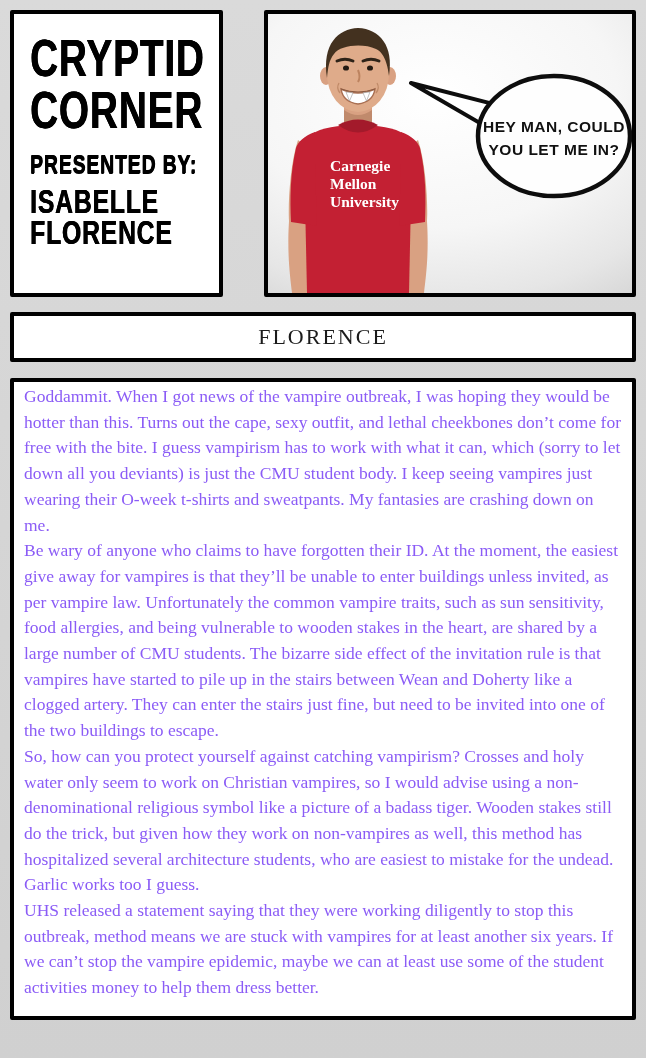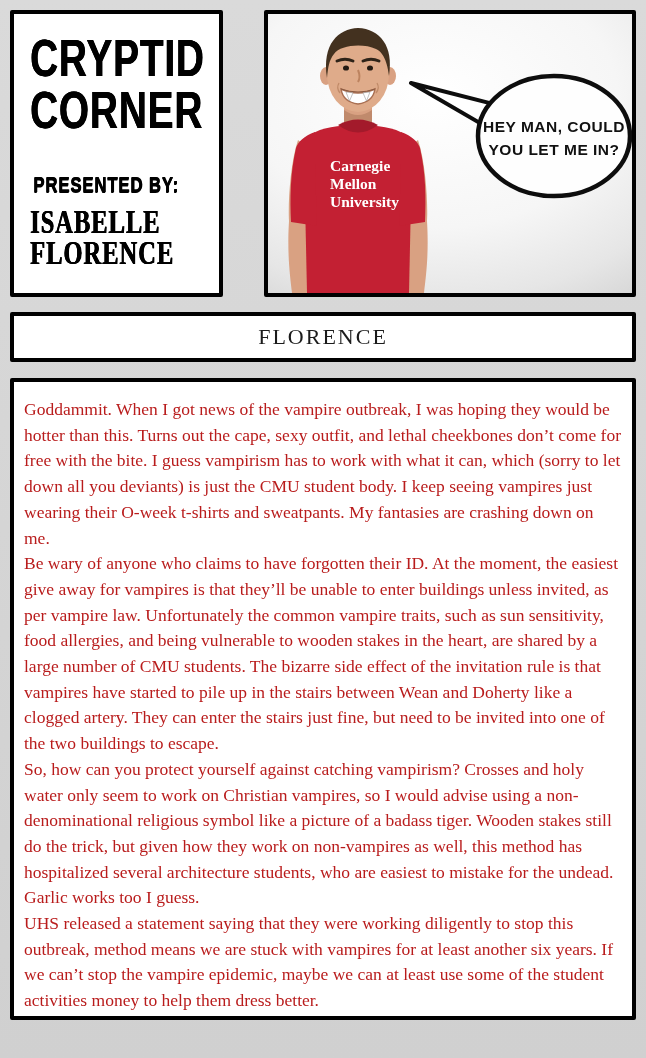--- a/index.html
+++ b/index.html
@@ -28,22 +28,22 @@
     padding:12px 16px;
   }
   .scary {
     font-weight:bold;
     color:#000;
     text-shadow: 0.6px 0 0 #000, 0 0.6px 0 #000;
     letter-spacing:1px;
   }
   .scary-line { display:block; transform:scale(.88,1.18); transform-origin:left center; white-space:nowrap; }
   .cryptid-title { font-size:44px; line-height:52px; margin-top:6px; }
-  .presented { font-size:19px; line-height:26px; margin-top:36px;text-align:center; }
-  .author { font-size:28px; line-height:31px; margin-top:8px;font-family:Liberation Serif, serif; }
+  .presented { font-size:22px; line-height:26px; margin-top:16px; }
+  .author { font-size:28px; line-height:31px; margin-top:8px; }
   
   .photo-panel {
     width:402px; height:287px;
     padding:0; overflow:hidden;
   }
   .photo-panel svg { display:block; }
   .bubble-text {
     font-family:"Liberation Sans", sans-serif;
     font-weight:bold;
     letter-spacing:.5px;
@@ -57,25 +57,25 @@
   .title-box h1 {
     font-family:"Liberation Serif", serif;
     font-weight:normal;
     font-size:22px;
     letter-spacing:2px;
     color:#1b1b1b;
   }
   
   .article-box {
     height:642px;
-    padding:15px 10px;
+    padding:2px 10px;
     font-family:"Liberation Serif", serif;
     font-size:17.5px;
     line-height:25.7px;
-    color:#b91c1c;
+    color:#8b5cf6;
   }
   .article-box p { margin:0; }
 </style>
 </head>
 <body>
 
 <div class="page">
 
   <div class="top-row">
 

